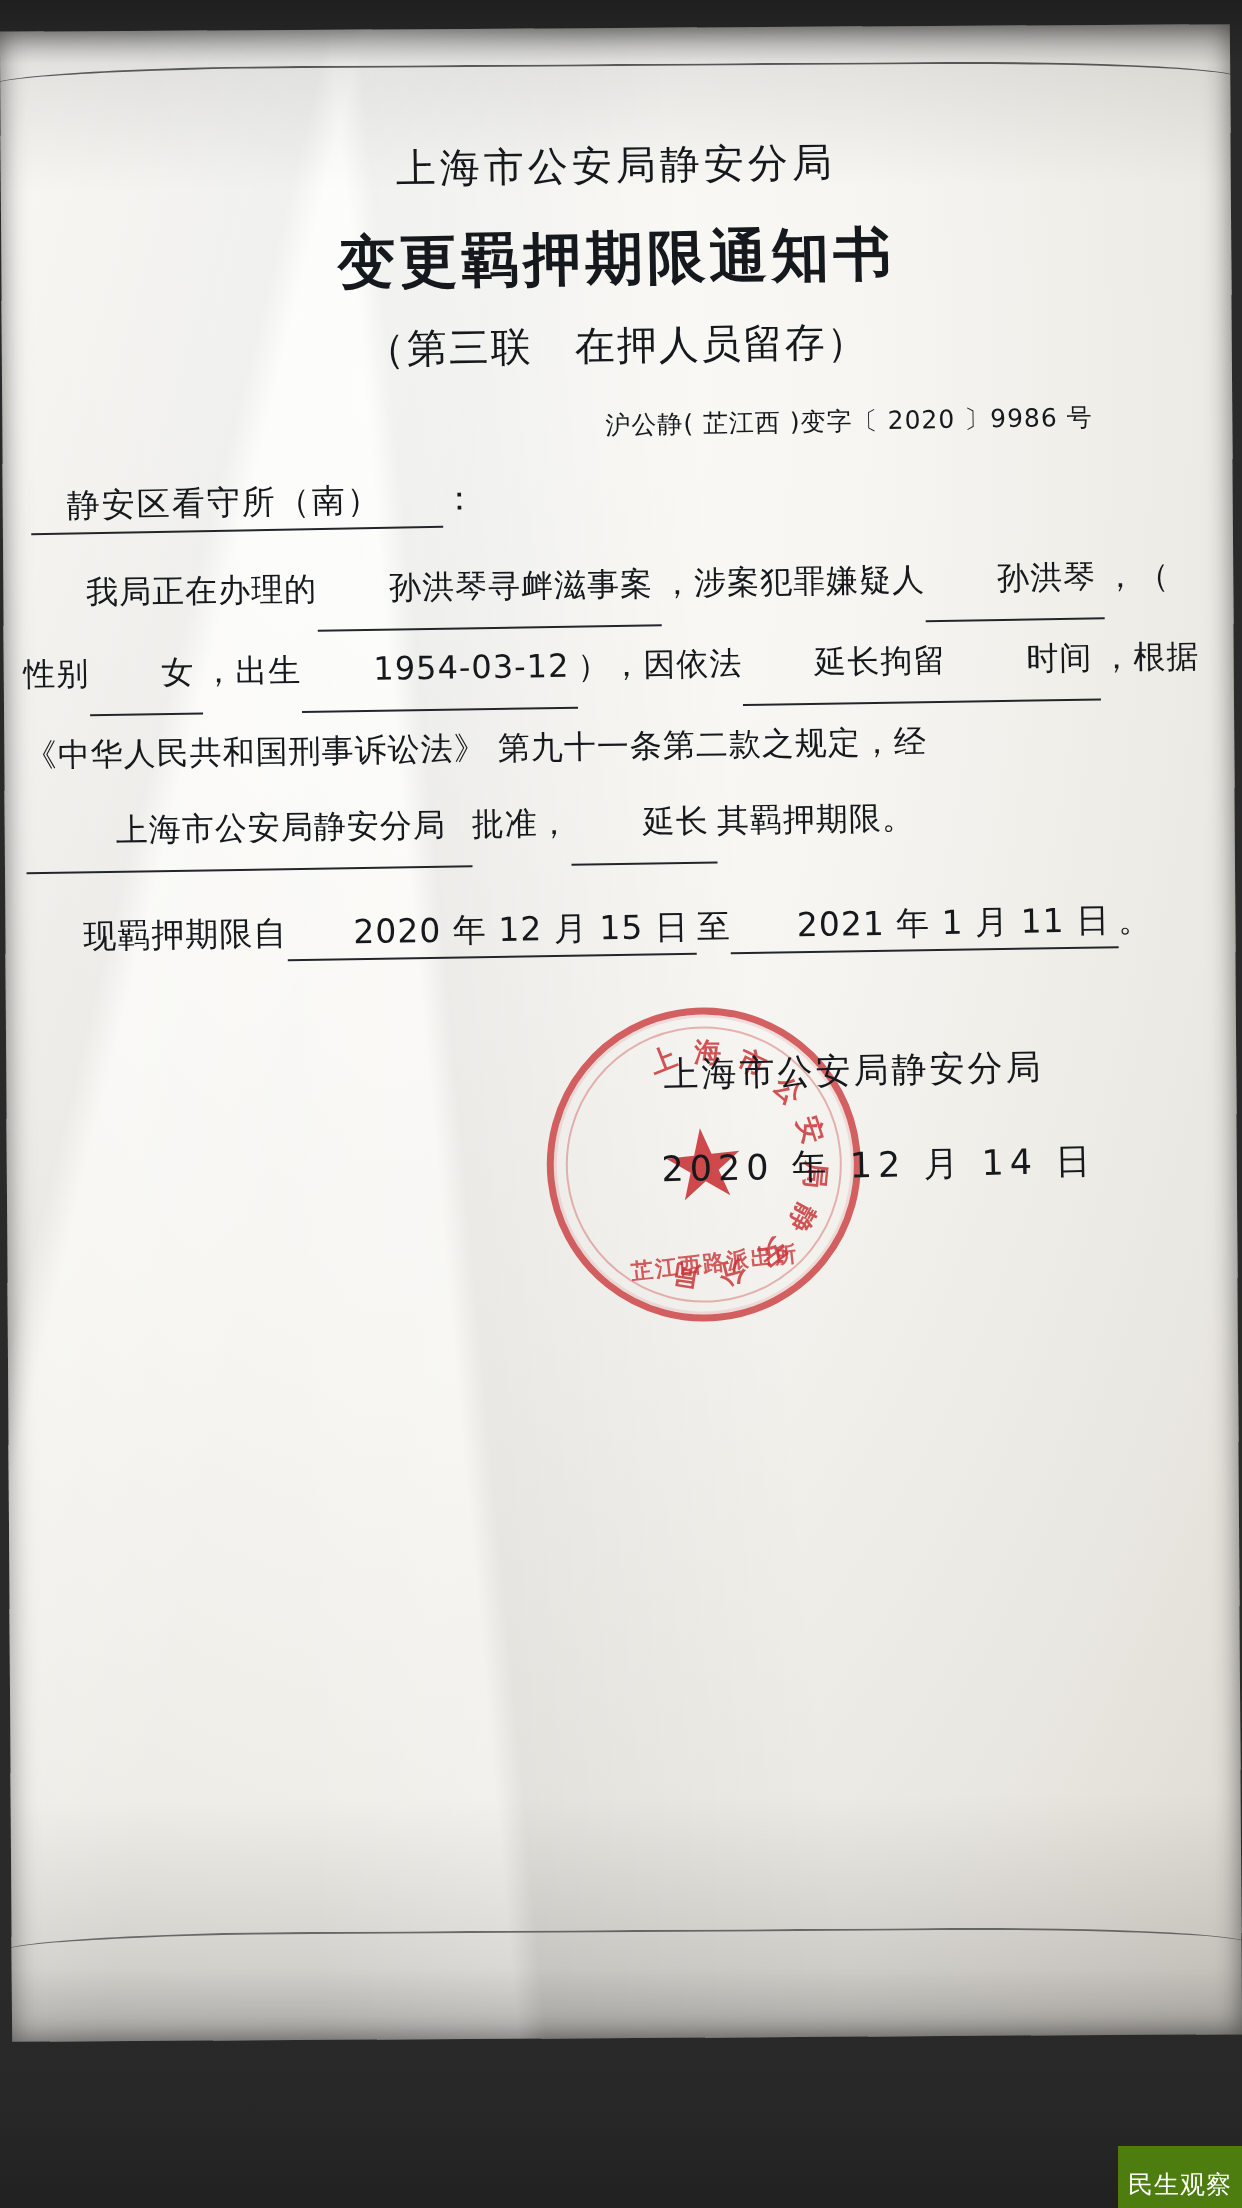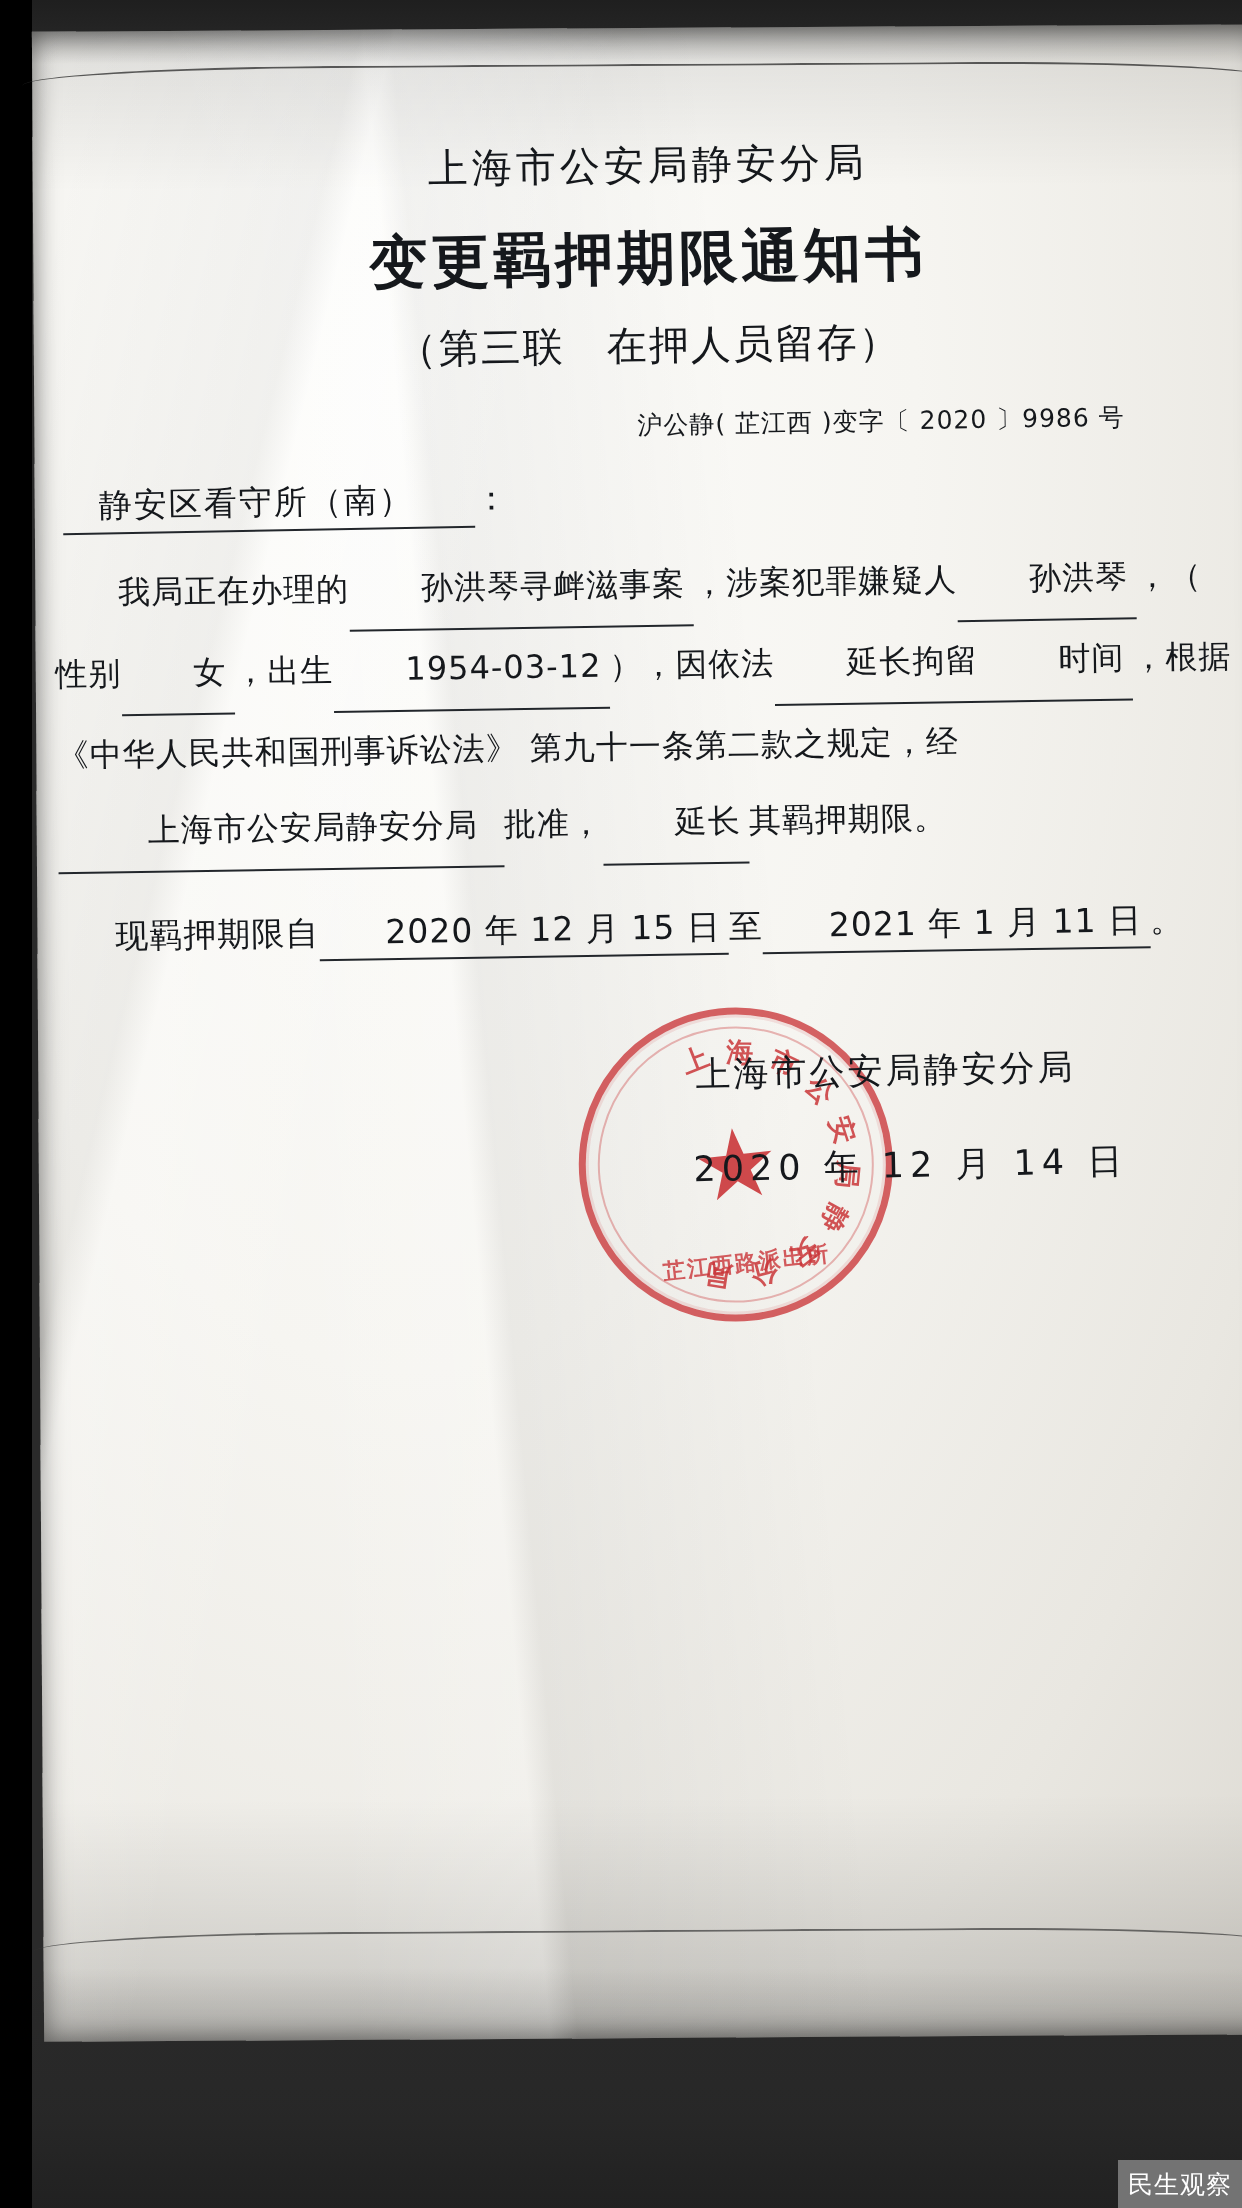--- a/index.html
+++ b/index.html
@@ -13,21 +13,20 @@
     position: relative;
     overflow: hidden;
     font-family: "DejaVu Sans", "Liberation Sans", sans-serif;
   }
 
   
   .photo {
     position: absolute;
     inset: 0;
     background: #2a2a2a;
-    margin-left: 32px;
   }
 
   .paper {
     position: absolute;
     left: 6px;
     top: 28px;
     width: 1230px;
     height: 2010px;
     background:
       radial-gradient(ellipse at 30% 18%, #fdfdfb 0%, #f6f5f1 42%, #e9e7e1 78%, #dcd9d2 100%);
@@ -250,25 +249,25 @@
     letter-spacing: 2px;
     color: rgba(196,28,32,.8);
     font-weight: bold;
   }
 
   
   .watermark {
     position: absolute;
     right: 0;
     bottom: 0;
-    background: #737373;
+    background: #4d7c0f;
     color: #fff;
     font-size: 25px;
     letter-spacing: 1px;
-    padding: 8px 10px 7px 10px;
+    padding: 22px 10px 7px 10px;
     font-family: "DejaVu Sans", "Liberation Sans", sans-serif;
   }
 </style>
 </head>
 <body>
 
 <div class="photo">
 
   <div class="paper">
     <div class="crease-a"></div>

